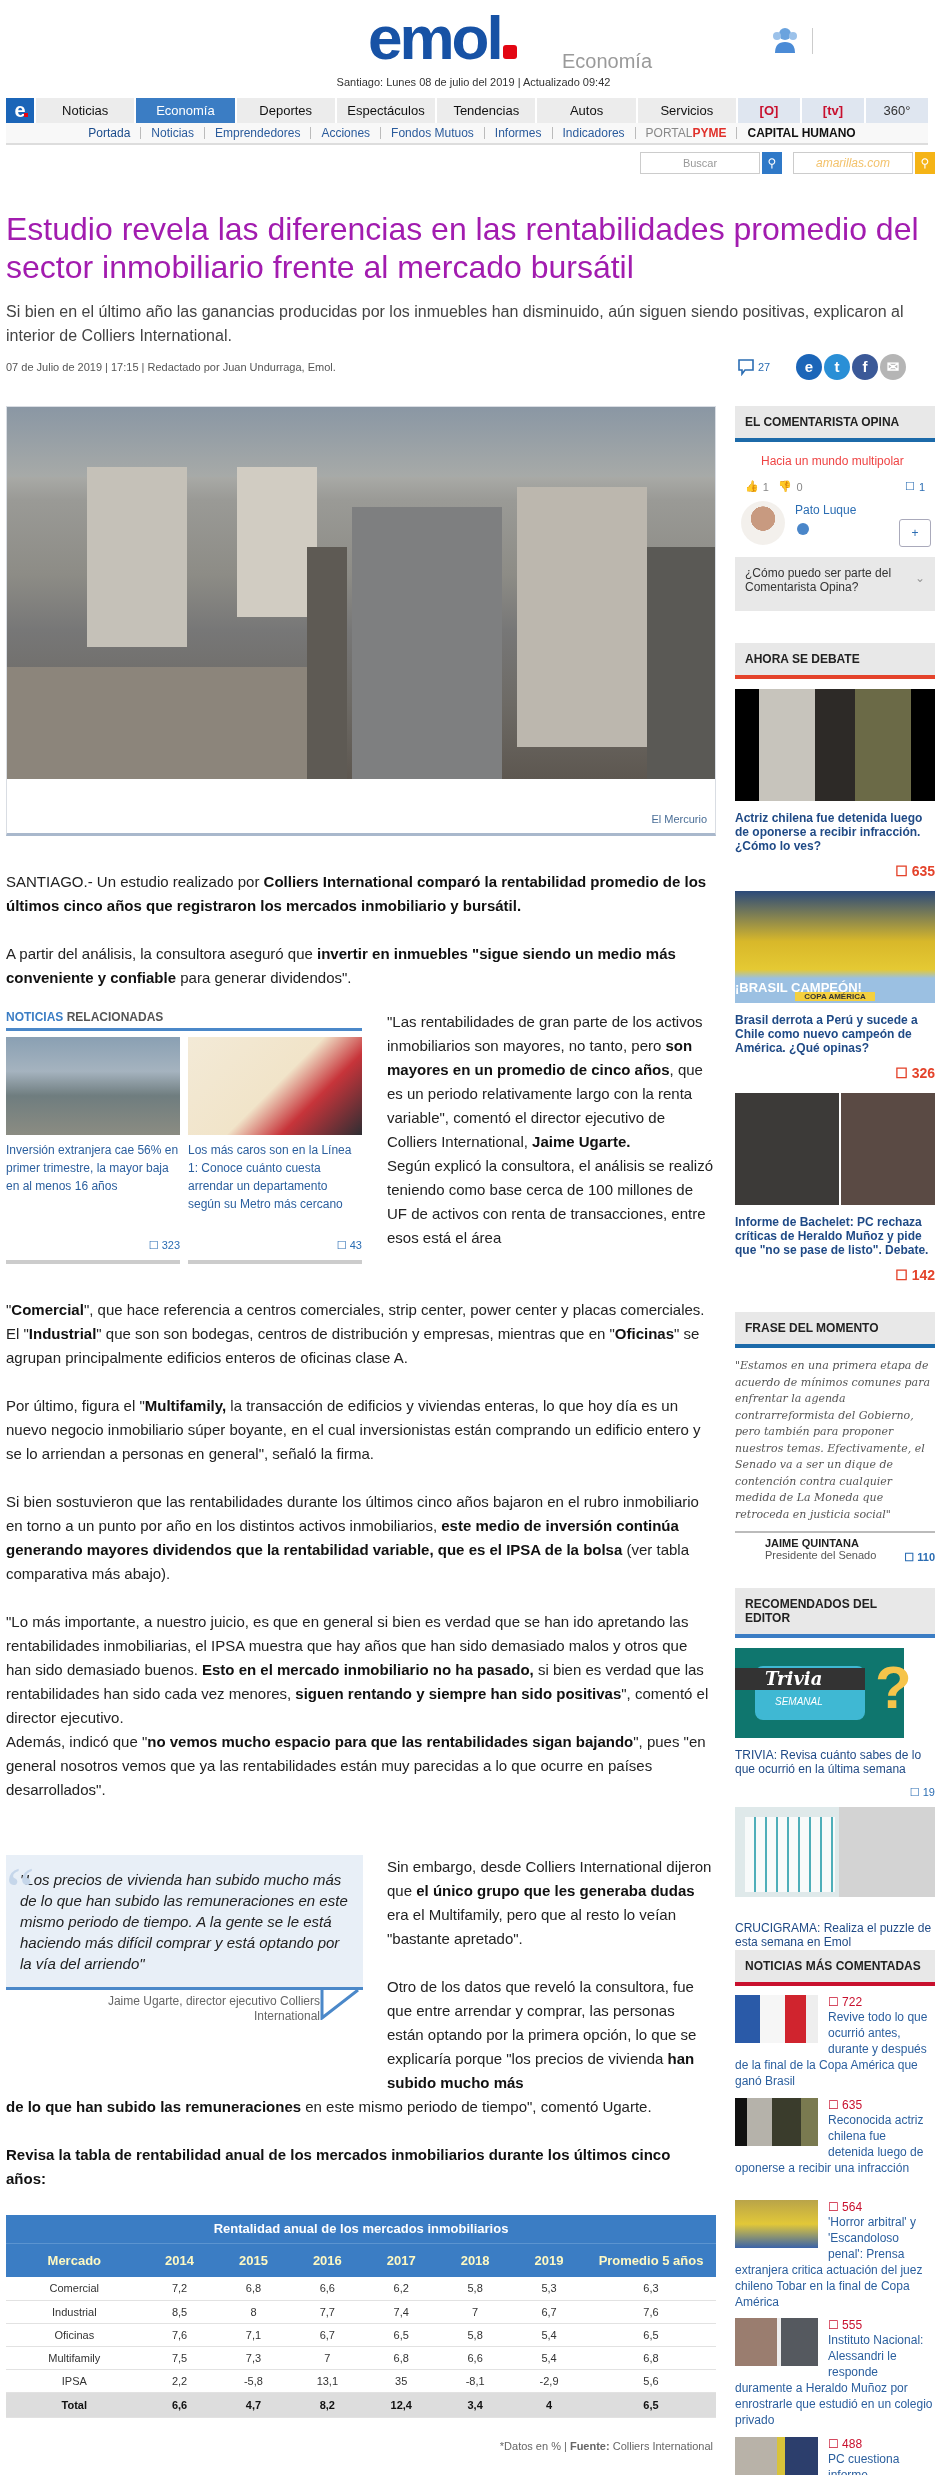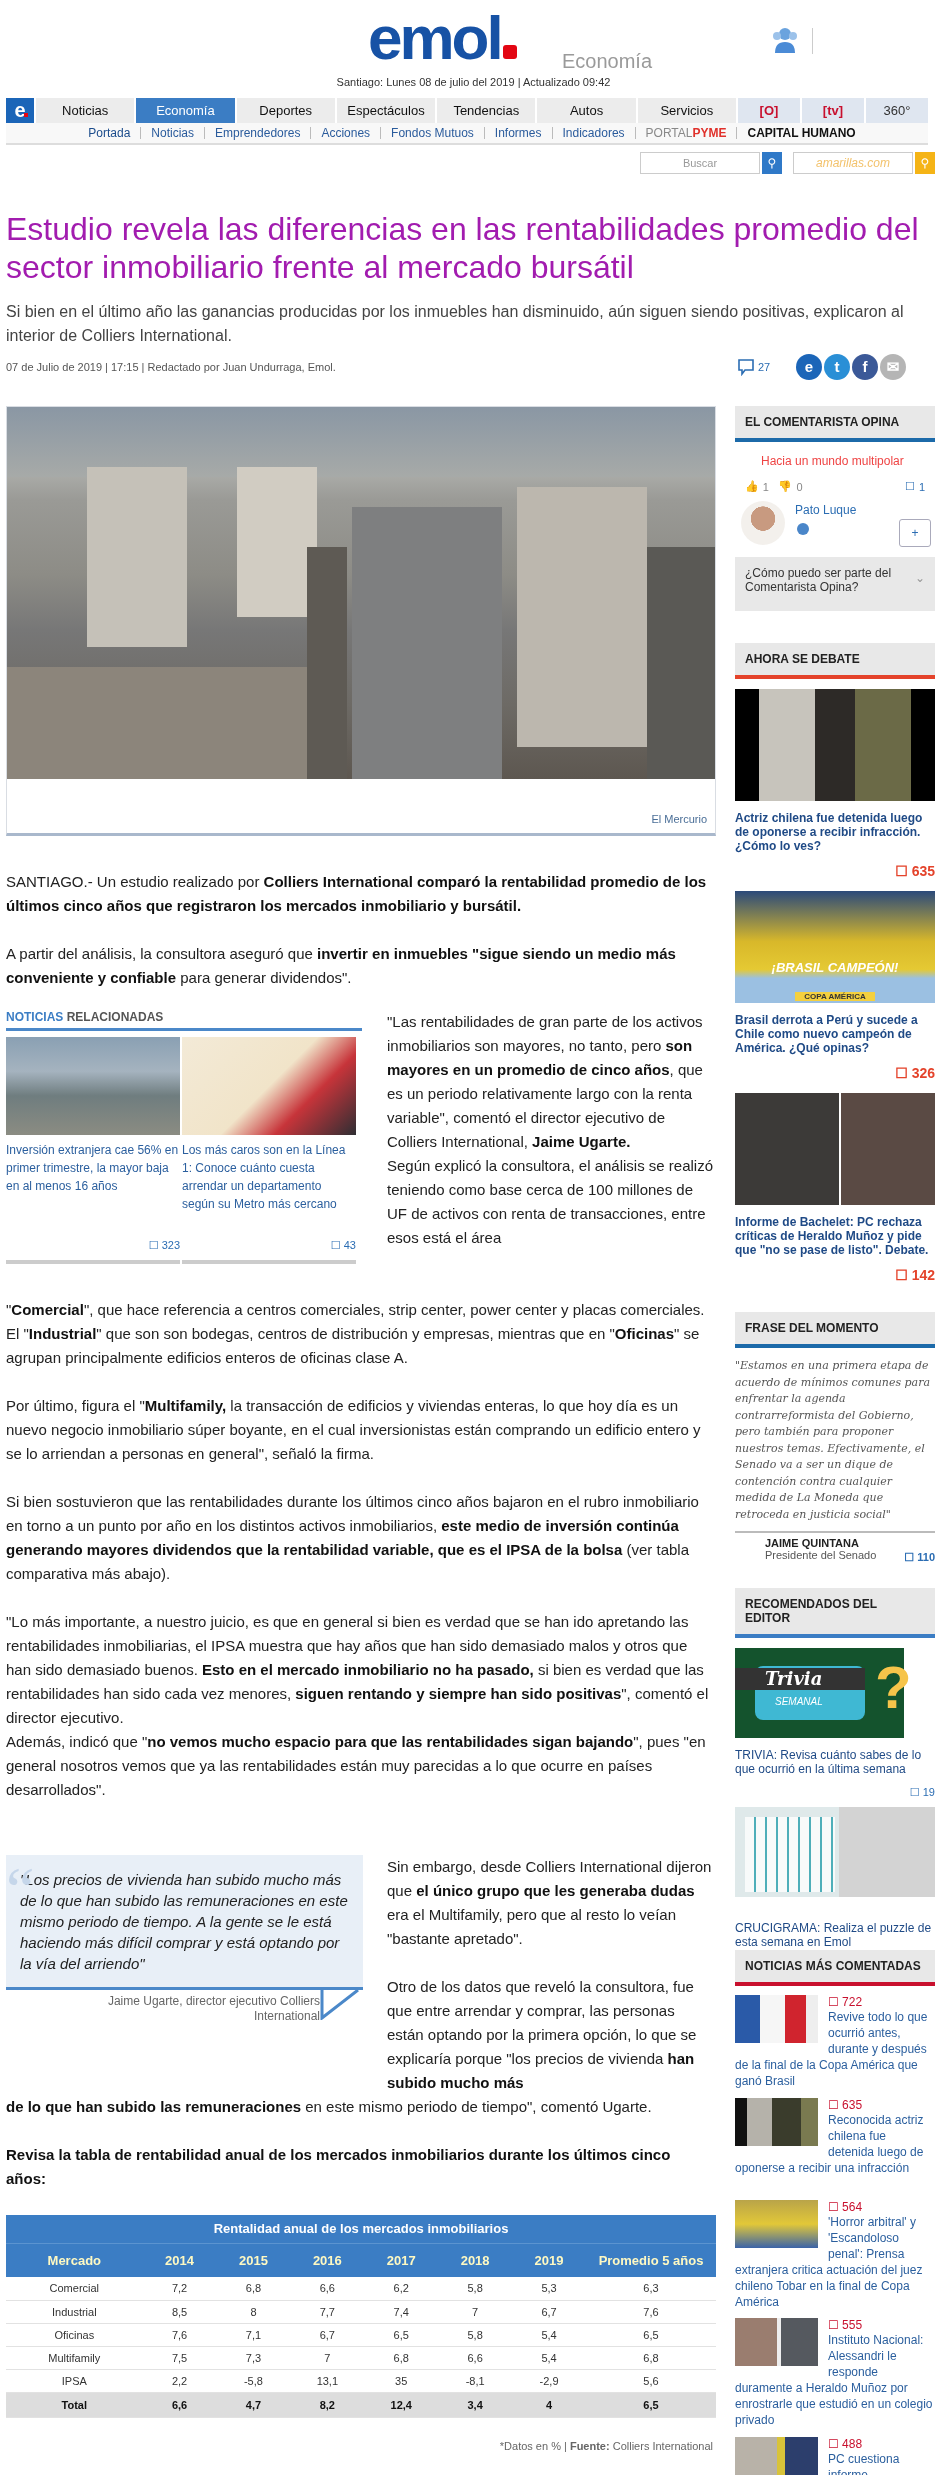--- a/index.html
+++ b/index.html
@@ -39,21 +39,21 @@
 
 .main-img{left:6px;top:406px;width:710px;height:430px;border:1px solid #d9dde3;border-bottom:3px solid #a9b8cc;background:#fff}
 .main-img .pic{position:absolute;left:0;top:0;width:708px;height:372px;background:linear-gradient(180deg,#93a1ae 0%,#b6b8b5 13%,#9a9a96 25%,#8d8c86 45%,#777 60%,#6d6a65 80%,#5d5750 100%);overflow:hidden}
 .credit{position:absolute;right:8px;bottom:8px;font-size:11px;color:#4a6e97}
 
 .p{position:absolute;left:6px;width:708px;font-size:15px;line-height:24px;color:#222}
 .p b{color:#111}
 .related{left:6px;top:1010px;width:356px}
 .related-title{font-size:12px;font-weight:bold;color:#555;border-bottom:3px solid #4b88c9;padding-bottom:4px}
 .related-title span{color:#3b7dc4}
-.rel-items{display:flex;gap:2px;margin-top:6px}
+.rel-items{display:flex;gap:8px;margin-top:6px}
 .rel{width:174px}
 .rel .thumb{width:174px;height:98px}
 .rel .t{font-size:12px;line-height:18px;color:#2b5f9e;margin-top:6px;height:90px}
 .rel .cnt{text-align:right;font-size:11px;color:#2b6db3;margin-top:8px;padding-bottom:8px;border-bottom:4px solid #ccc}
 .right-col{left:387px;width:328px}
 .quote-box{left:6px;top:1855px;width:357px;height:135px;background:#e8eff7;border-bottom:3px solid #4b88c9;padding:14px 12px 0 14px;font-style:italic;font-size:15px;line-height:21px;color:#222}
 .quote-mark{position:absolute;left:6px;top:1860px;font-size:64px;color:#c5d6ea;font-family:"Liberation Serif",serif;line-height:60px}
 .quote-author{left:40px;top:1994px;width:280px;text-align:right;font-size:12px;color:#666;line-height:15px}
 .quote-tail{left:320px;top:1990px;width:40px;height:30px}
 
@@ -296,21 +296,21 @@
 
 <div class="sb debate" style="top:643px">
   <div class="sb-h red">AHORA SE DEBATE</div>
   <div style="margin-top:10px">
     <div class="img" style="background:linear-gradient(90deg,#000 0 12%,#c7c4bc 12% 40%,#2d2a27 40% 60%,#6b6a47 60% 88%,#000 88%)"></div>
     <div class="t">Actriz chilena fue detenida luego de oponerse a recibir infracción. ¿Cómo lo ves?</div>
     <div class="c">☐ <span>635</span></div>
   </div>
   <div style="margin-top:12px">
     <div class="img" style="background:linear-gradient(180deg,#2b4a7a 0%,#d8b82a 45%,#e5c933 70%,#9bc0e2 78%);position:relative">
-      <div style="position:absolute;bottom:28px;width:100%;text-align:center;color:#fff;font-weight:bold;font-style:italic;font-size:13px">¡BRASIL CAMPEÓN!</div>
+      <div style="position:absolute;bottom:8px;width:100%;text-align:left;color:#fff;font-weight:bold;font-size:13px">¡BRASIL CAMPEÓN!</div>
       <div style="position:absolute;bottom:2px;left:60px;width:80px;background:#f4d03f;text-align:center;font-size:8px;font-weight:bold;color:#333">COPA AMÉRICA</div>
     </div>
     <div class="t">Brasil derrota a Perú y sucede a Chile como nuevo campeón de América. ¿Qué opinas?</div>
     <div class="c">☐ <span>326</span></div>
   </div>
   <div style="margin-top:12px">
     <div class="img" style="background:linear-gradient(90deg,#3c3a38 0 52%,#fff 52% 53%,#5a4a44 53%)"></div>
     <div class="t">Informe de Bachelet: PC rechaza críticas de Heraldo Muñoz y pide que "no se pase de listo". Debate.</div>
     <div class="c">☐ <span>142</span></div>
   </div>
@@ -322,21 +322,21 @@
   <div style="border-top:2px solid #bbb;margin-top:8px;padding:4px 0 0 30px;position:relative">
     <div style="font-size:11px;font-weight:bold;color:#222">JAIME QUINTANA</div>
     <div style="font-size:11px;color:#555">Presidente del Senado</div>
     <div style="position:absolute;right:0;top:18px;font-size:11px;color:#2b6db3;font-weight:bold">☐ <span>110</span></div>
   </div>
 </div>
 
 <div class="sb" style="top:1588px">
   <div class="sb-h lblue">RECOMENDADOS DEL EDITOR</div>
   <div style="margin-top:10px">
-    <div style="width:169px;height:90px;background:#14532d;position:relative">
+    <div style="width:169px;height:90px;background:#0f766e;position:relative">
       <div style="position:absolute;left:20px;top:18px;width:110px;height:54px;background:#3fb8d3;border-radius:8px"></div>
       <div style="position:absolute;left:0;top:20px;width:130px;height:22px;background:#333"></div>
       <div style="position:absolute;left:30px;top:20px;color:#fff;font-family:'DejaVu Serif',serif;font-weight:bold;font-style:italic;font-size:18px">Trivia</div>
       <div style="position:absolute;left:40px;top:48px;color:#fff;font-style:italic;font-size:10px">SEMANAL</div>
       <div style="position:absolute;left:140px;top:10px;font-size:60px;line-height:60px;color:#f6c44a;font-weight:bold">?</div>
     </div>
     <div style="font-size:12px;line-height:14px;color:#1f4a86;margin-top:10px">TRIVIA: Revisa cuánto sabes de lo que ocurrió en la última semana</div>
     <div style="text-align:right;font-size:11px;color:#2b6db3;margin-top:10px">☐ <span>19</span></div>
   </div>
   <div style="margin-top:8px">

